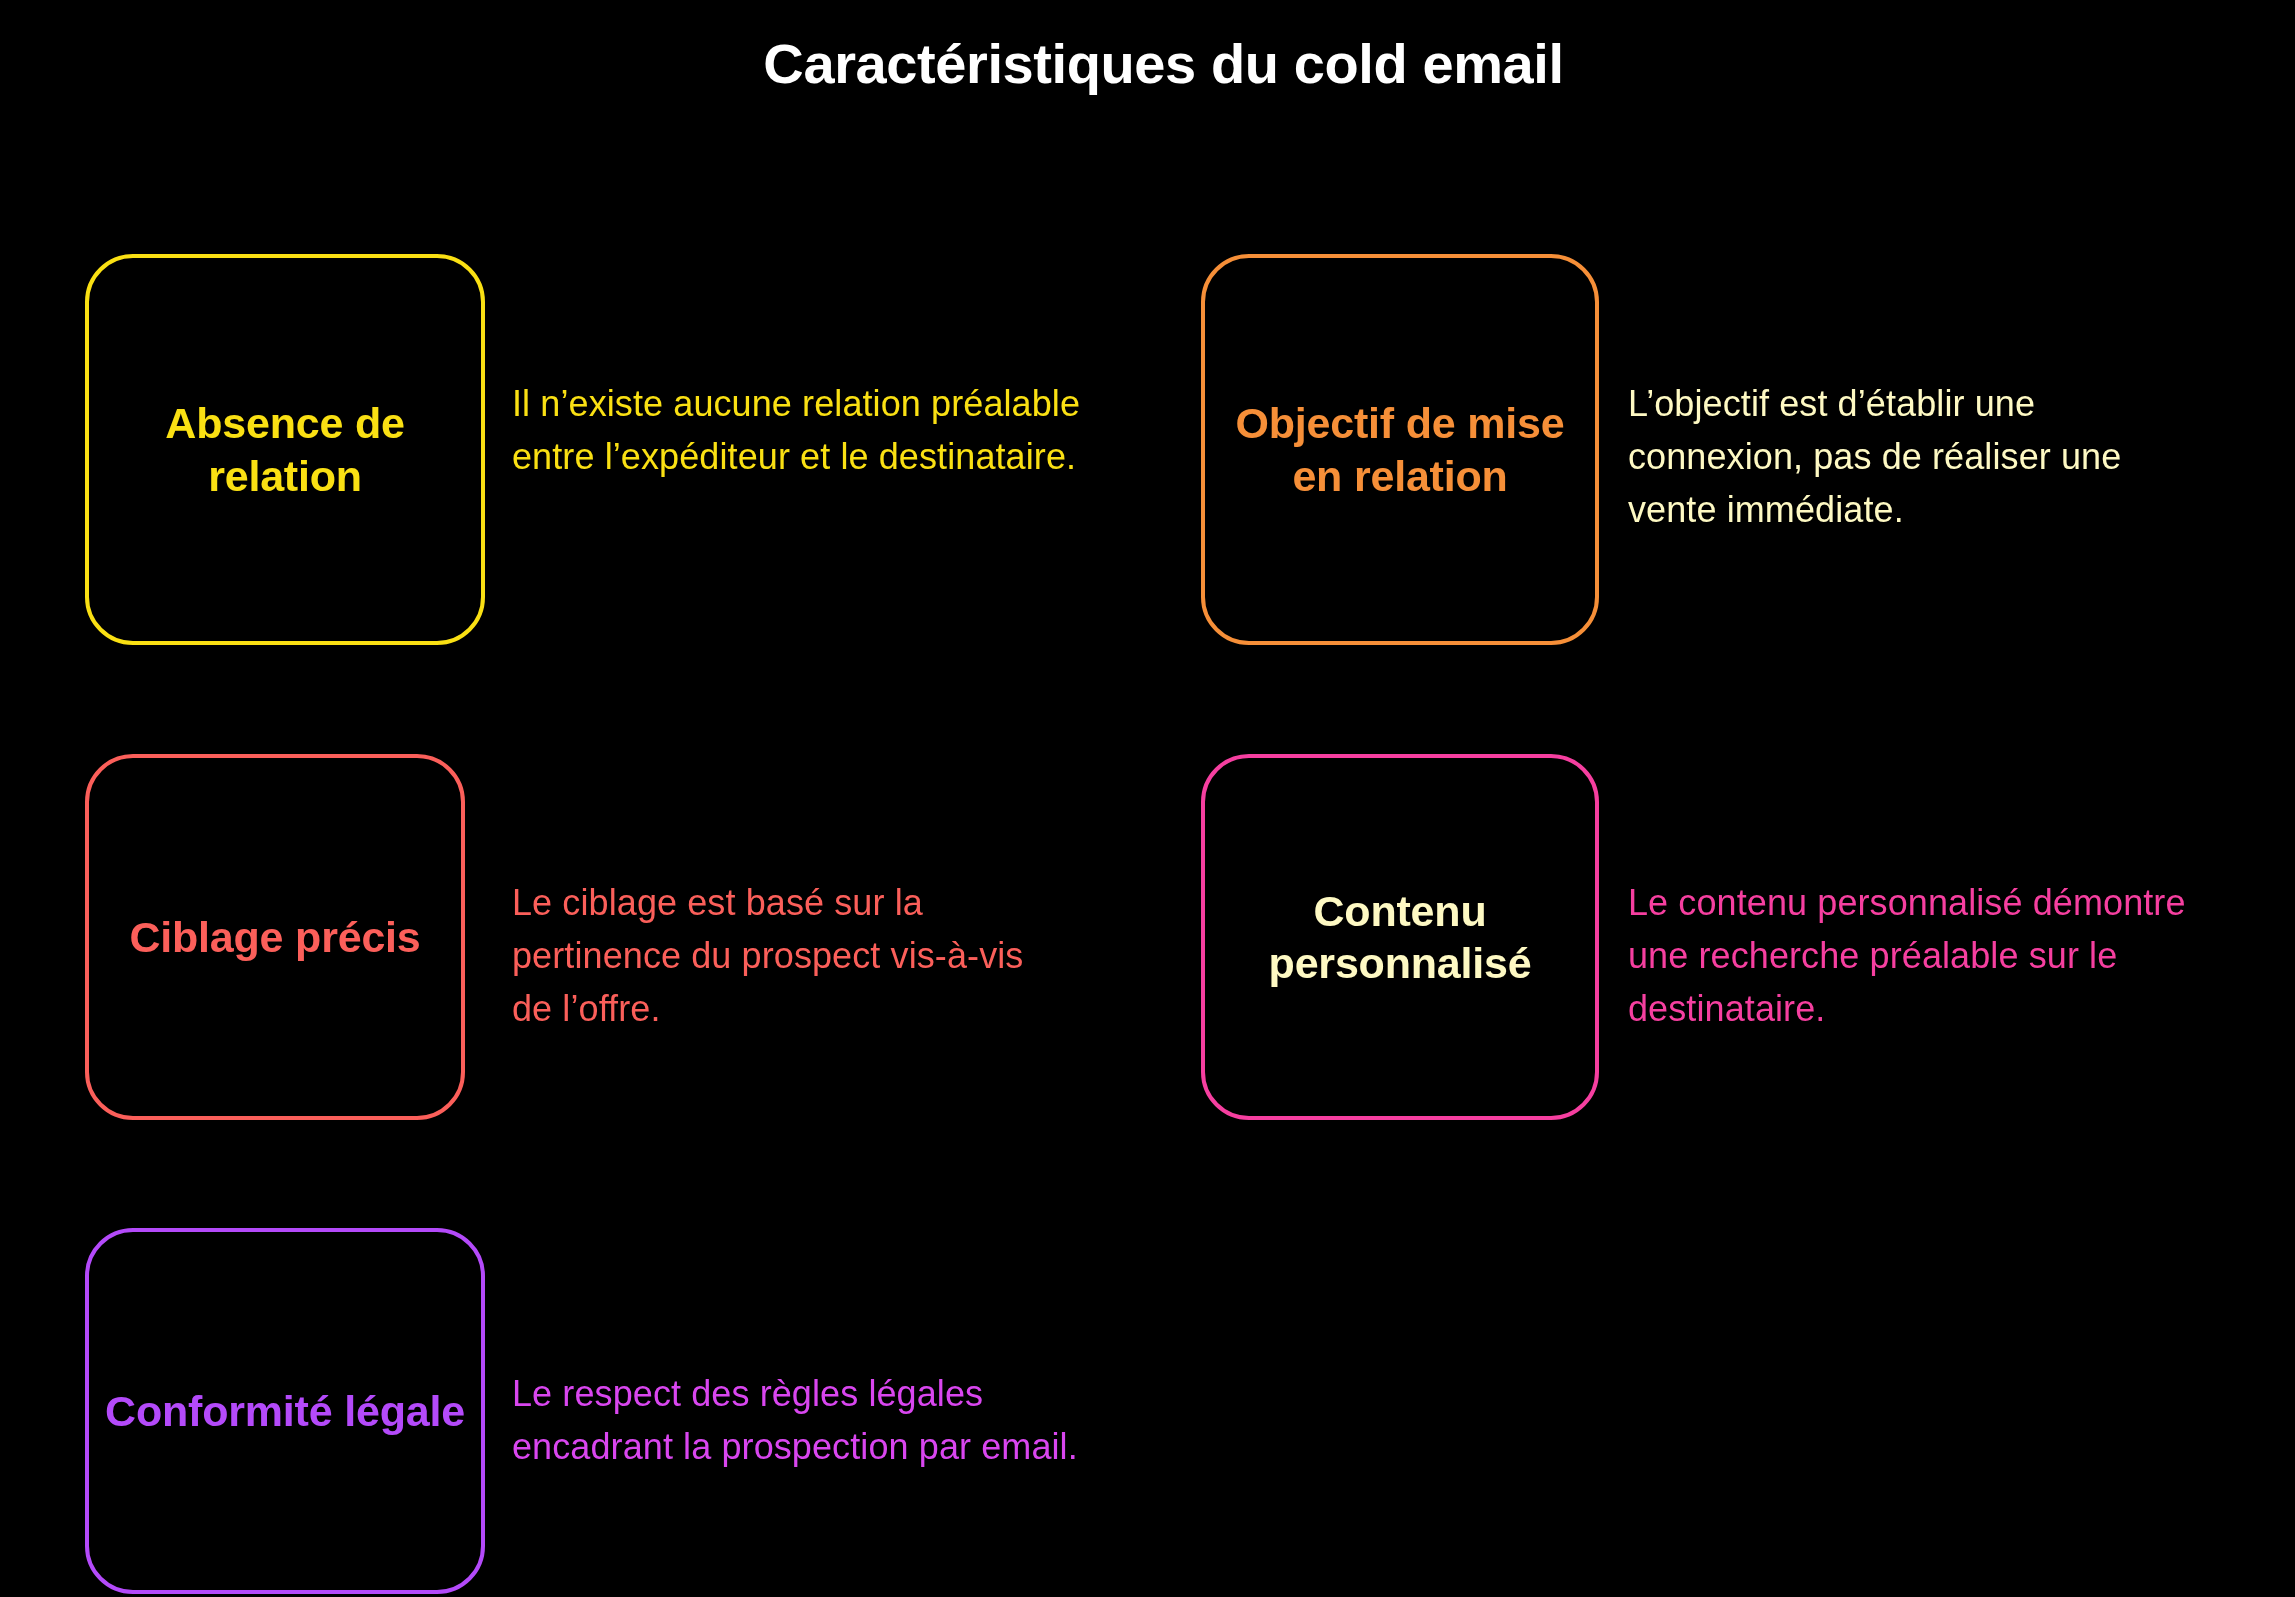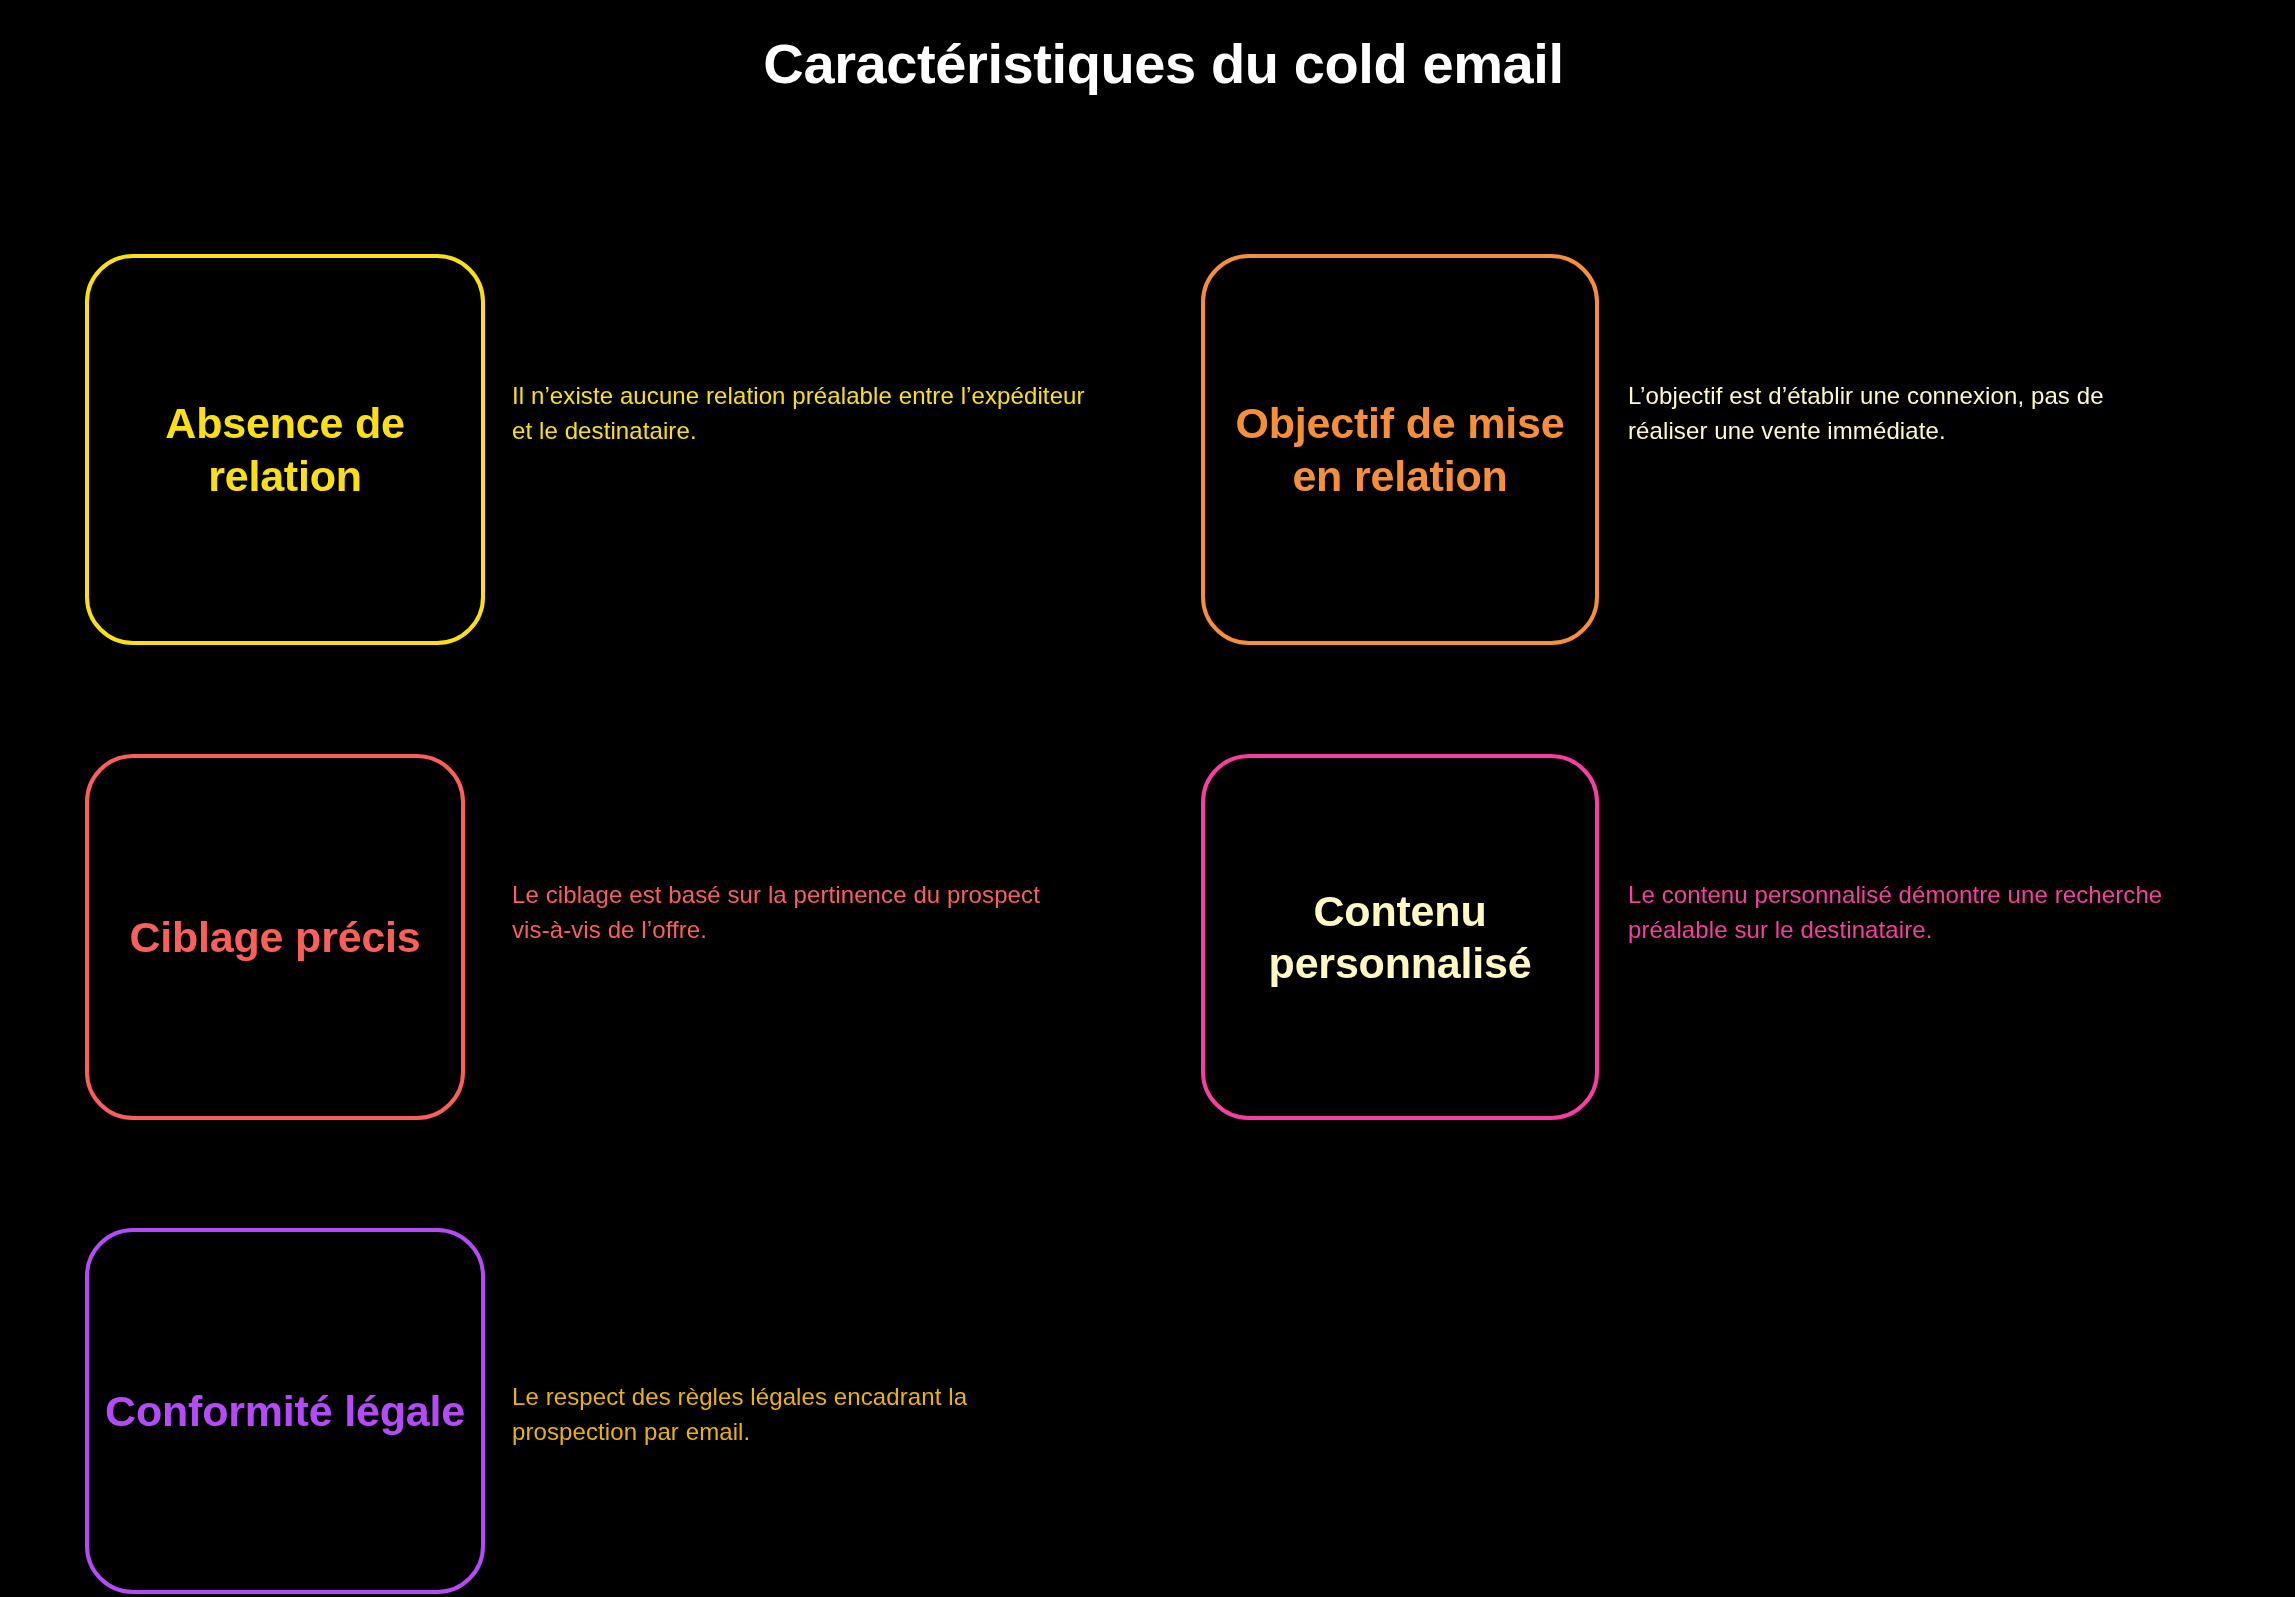--- a/index.html
+++ b/index.html
@@ -46,21 +46,21 @@
   .card-title {
     font-size:43px;
     font-weight:bold;
     line-height:1.22;
     letter-spacing:-0.2px;
     padding:0 2px;
   }
 
   .desc {
     position:absolute;
-    font-size:24px;
+    font-size:36px;
     font-weight:400;
     line-height:1.47;
     letter-spacing:0.1px;
     text-align:left;
   }
 
   
   #item-1 { left:85px; top:254px; }
   #item-1 .card { width:400px; height:391px; }
   #item-1 .desc { left:427px; top:124px; width:574px; }
@@ -113,17 +113,17 @@
     <div class="card" style="border-color: rgb(246, 63, 160);">
       <span class="card-title" style="color: #fef9c3;">Contenu personnalisé</span>
     </div>
     <p class="desc" style="color: rgb(246, 63, 160);">Le contenu personnalisé démontre une recherche préalable sur le destinataire.</p>
   </div>
 
   <div class="item" id="item-5">
     <div class="card" style="border-color: rgb(180, 74, 250);">
       <span class="card-title" style="color: rgb(180, 74, 250);">Conformité légale</span>
     </div>
-    <p class="desc" style="color: #eab308; margin-top: 11px;">Le respect des règles légales encadrant la prospection par email.</p>
+    <p class="desc" style="color: #d946ef;">Le respect des règles légales encadrant la prospection par email.</p>
   </div>
 
 </div>
 
 
 </body></html>

